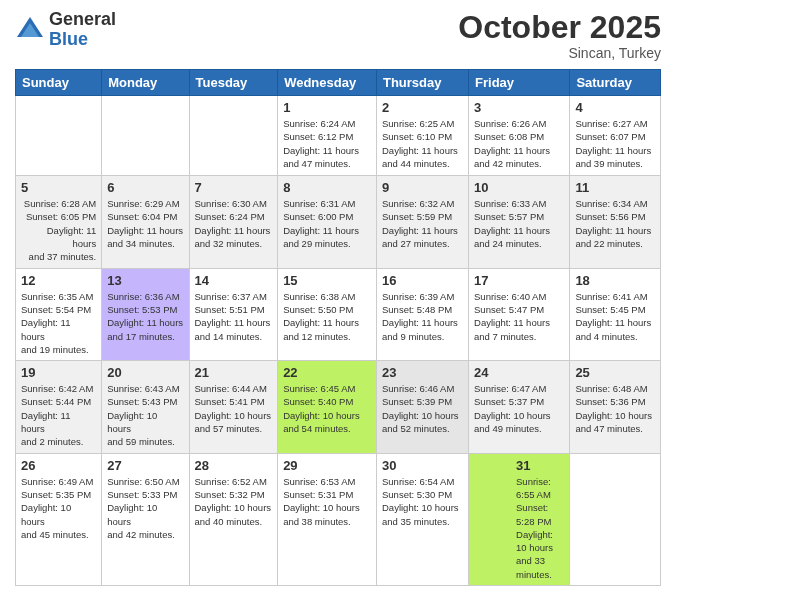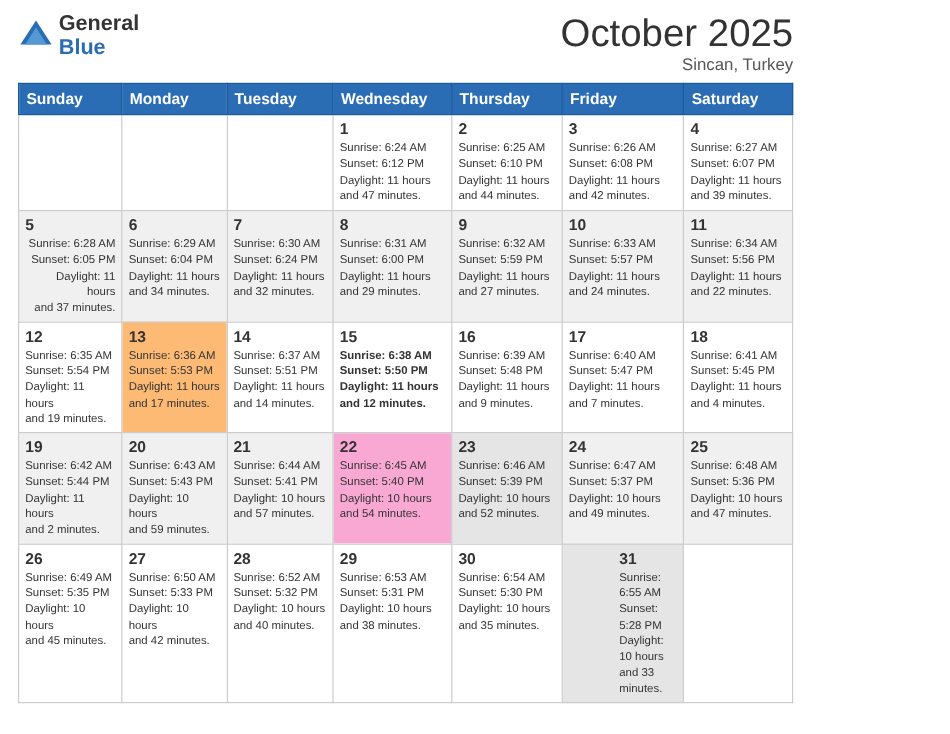--- a/index.html
+++ b/index.html
@@ -36,21 +36,21 @@
     .logo-blue { color: #2a6db5; }
     .logo-icon {
       width: 30px;
       height: 30px;
     }
     .title-block {
       text-align: right;
     }
     .month-title {
       font-size: 32px;
-      font-weight: normal;
+      font-weight: bold;
       color: #333;
       line-height: 1.1;
     }
     .subtitle {
       font-size: 14px;
       color: #555;
     }
     .calendar {
       width: 100%;
       border-collapse: collapse;
@@ -222,37 +222,37 @@
           </td>
         </tr>
         <tr class="row-3">
           <td style="background: rgb(255, 255, 255);">
             <span class="day-num">12</span>
             <div class="day-info" style="white-space: pre-line;">Sunrise: 6:35 AM
 Sunset: 5:54 PM
 Daylight: 11 hours
 and 19 minutes.</div>
           </td>
-          <td style="background: #fdba74;">
+          <td style="background: #c4b5fd;">
             <span class="day-num">13</span>
             <div class="day-info" style="white-space: pre-line;">Sunrise: 6:36 AM
 Sunset: 5:53 PM
 Daylight: 11 hours
 and 17 minutes.</div>
           </td>
           <td style="background: rgb(255, 255, 255);">
             <span class="day-num">14</span>
             <div class="day-info" style="white-space: pre-line;">Sunrise: 6:37 AM
 Sunset: 5:51 PM
 Daylight: 11 hours
 and 14 minutes.</div>
           </td>
           <td style="background: rgb(255, 255, 255);">
             <span class="day-num">15</span>
-            <div class="day-info" style="white-space: pre-line; font-weight: bold;">Sunrise: 6:38 AM
+            <div class="day-info" style="white-space: pre-line;">Sunrise: 6:38 AM
 Sunset: 5:50 PM
 Daylight: 11 hours
 and 12 minutes.</div>
           </td>
           <td style="background: rgb(255, 255, 255);">
             <span class="day-num">16</span>
             <div class="day-info" style="white-space: pre-line;">Sunrise: 6:39 AM
 Sunset: 5:48 PM
 Daylight: 11 hours
 and 9 minutes.</div>
@@ -287,21 +287,21 @@
 Daylight: 10 hours
 and 59 minutes.</div>
           </td>
           <td style="background: rgb(240, 240, 240);">
             <span class="day-num">21</span>
             <div class="day-info" style="white-space: pre-line;">Sunrise: 6:44 AM
 Sunset: 5:41 PM
 Daylight: 10 hours
 and 57 minutes.</div>
           </td>
-          <td style="background: #f9a8d4;">
+          <td style="background: #bef264;">
             <span class="day-num">22</span>
             <div class="day-info" style="white-space: pre-line;">Sunrise: 6:45 AM
 Sunset: 5:40 PM
 Daylight: 10 hours
 and 54 minutes.</div>
           </td>
           <td style="background: #e5e5e5;">
             <span class="day-num">23</span>
             <div class="day-info" style="white-space: pre-line;">Sunrise: 6:46 AM
 Sunset: 5:39 PM
@@ -352,21 +352,21 @@
 Daylight: 10 hours
 and 38 minutes.</div>
           </td>
           <td style="background: rgb(255, 255, 255);">
             <span class="day-num">30</span>
             <div class="day-info" style="white-space: pre-line;">Sunrise: 6:54 AM
 Sunset: 5:30 PM
 Daylight: 10 hours
 and 35 minutes.</div>
           </td>
-          <td style="background: #e5e5e5; padding-left: 47px;">
+          <td style="background: #bef264; padding-left: 47px;">
             <span class="day-num">31</span>
             <div class="day-info" style="white-space: pre-line;">Sunrise: 6:55 AM
 Sunset: 5:28 PM
 Daylight: 10 hours
 and 33 minutes.</div>
           </td>
           <td class="empty-cell" style="background: rgb(255, 255, 255);"></td>
         </tr>
       </tbody>
   </table>

